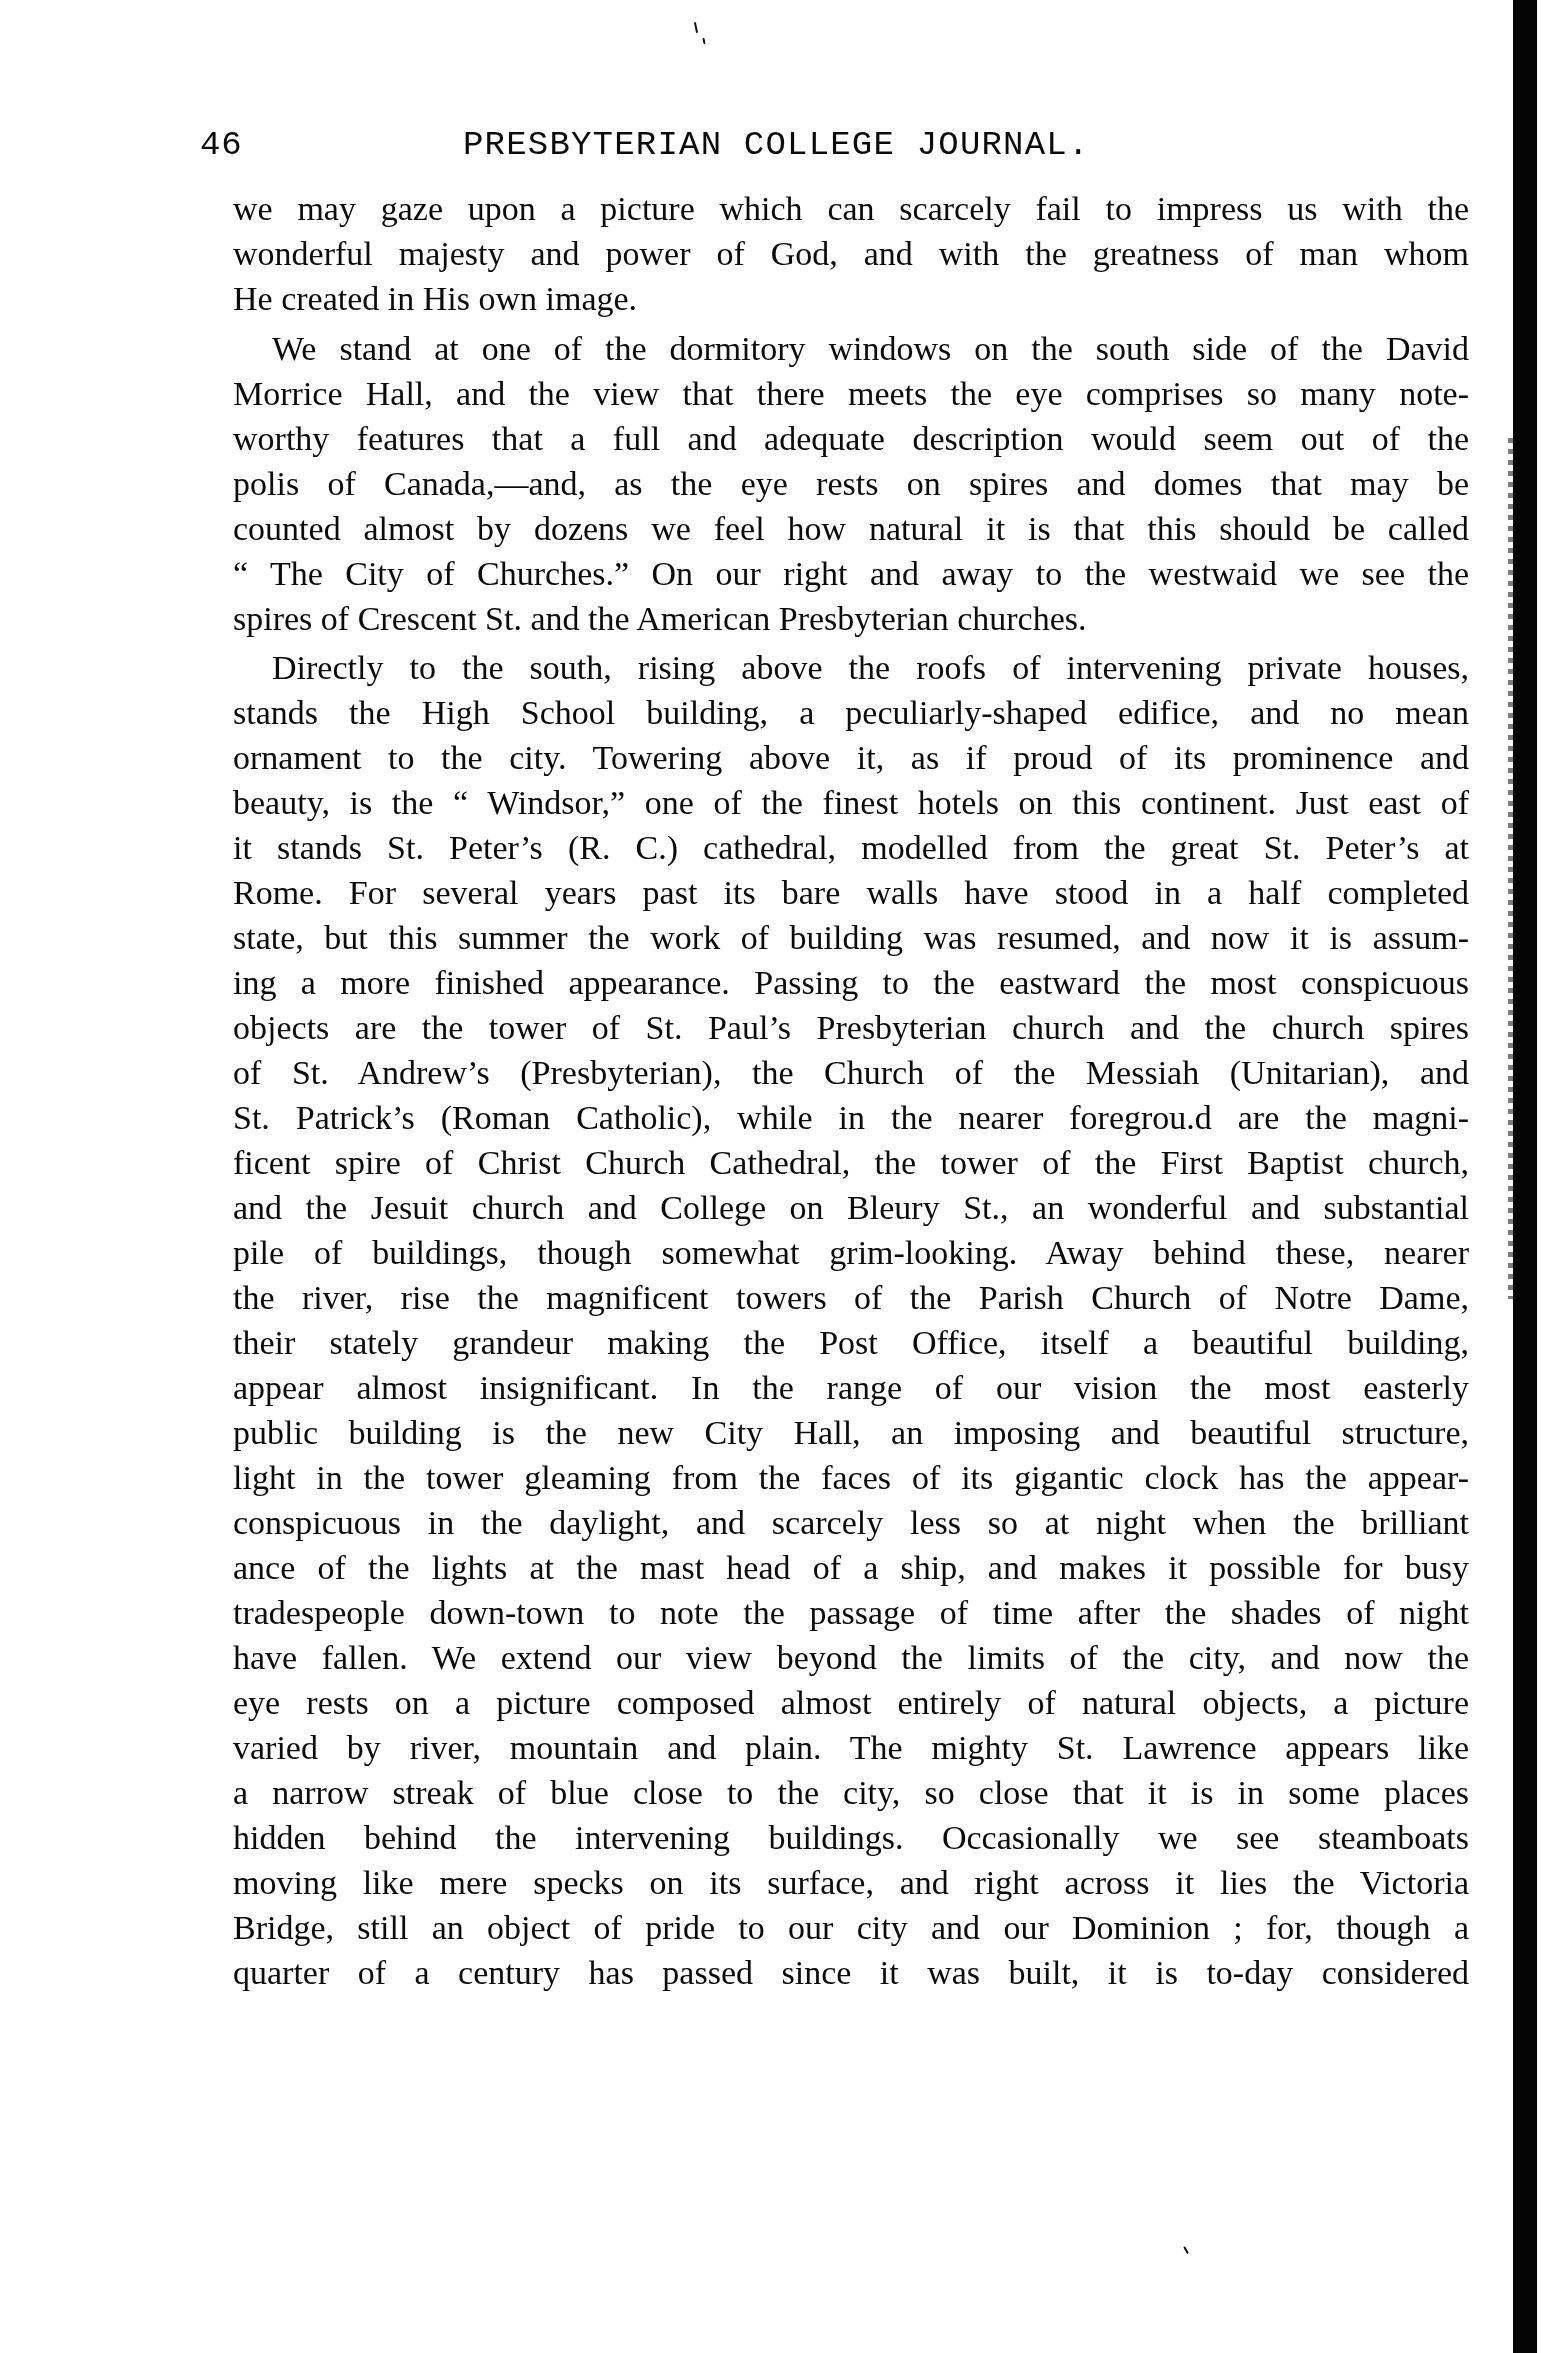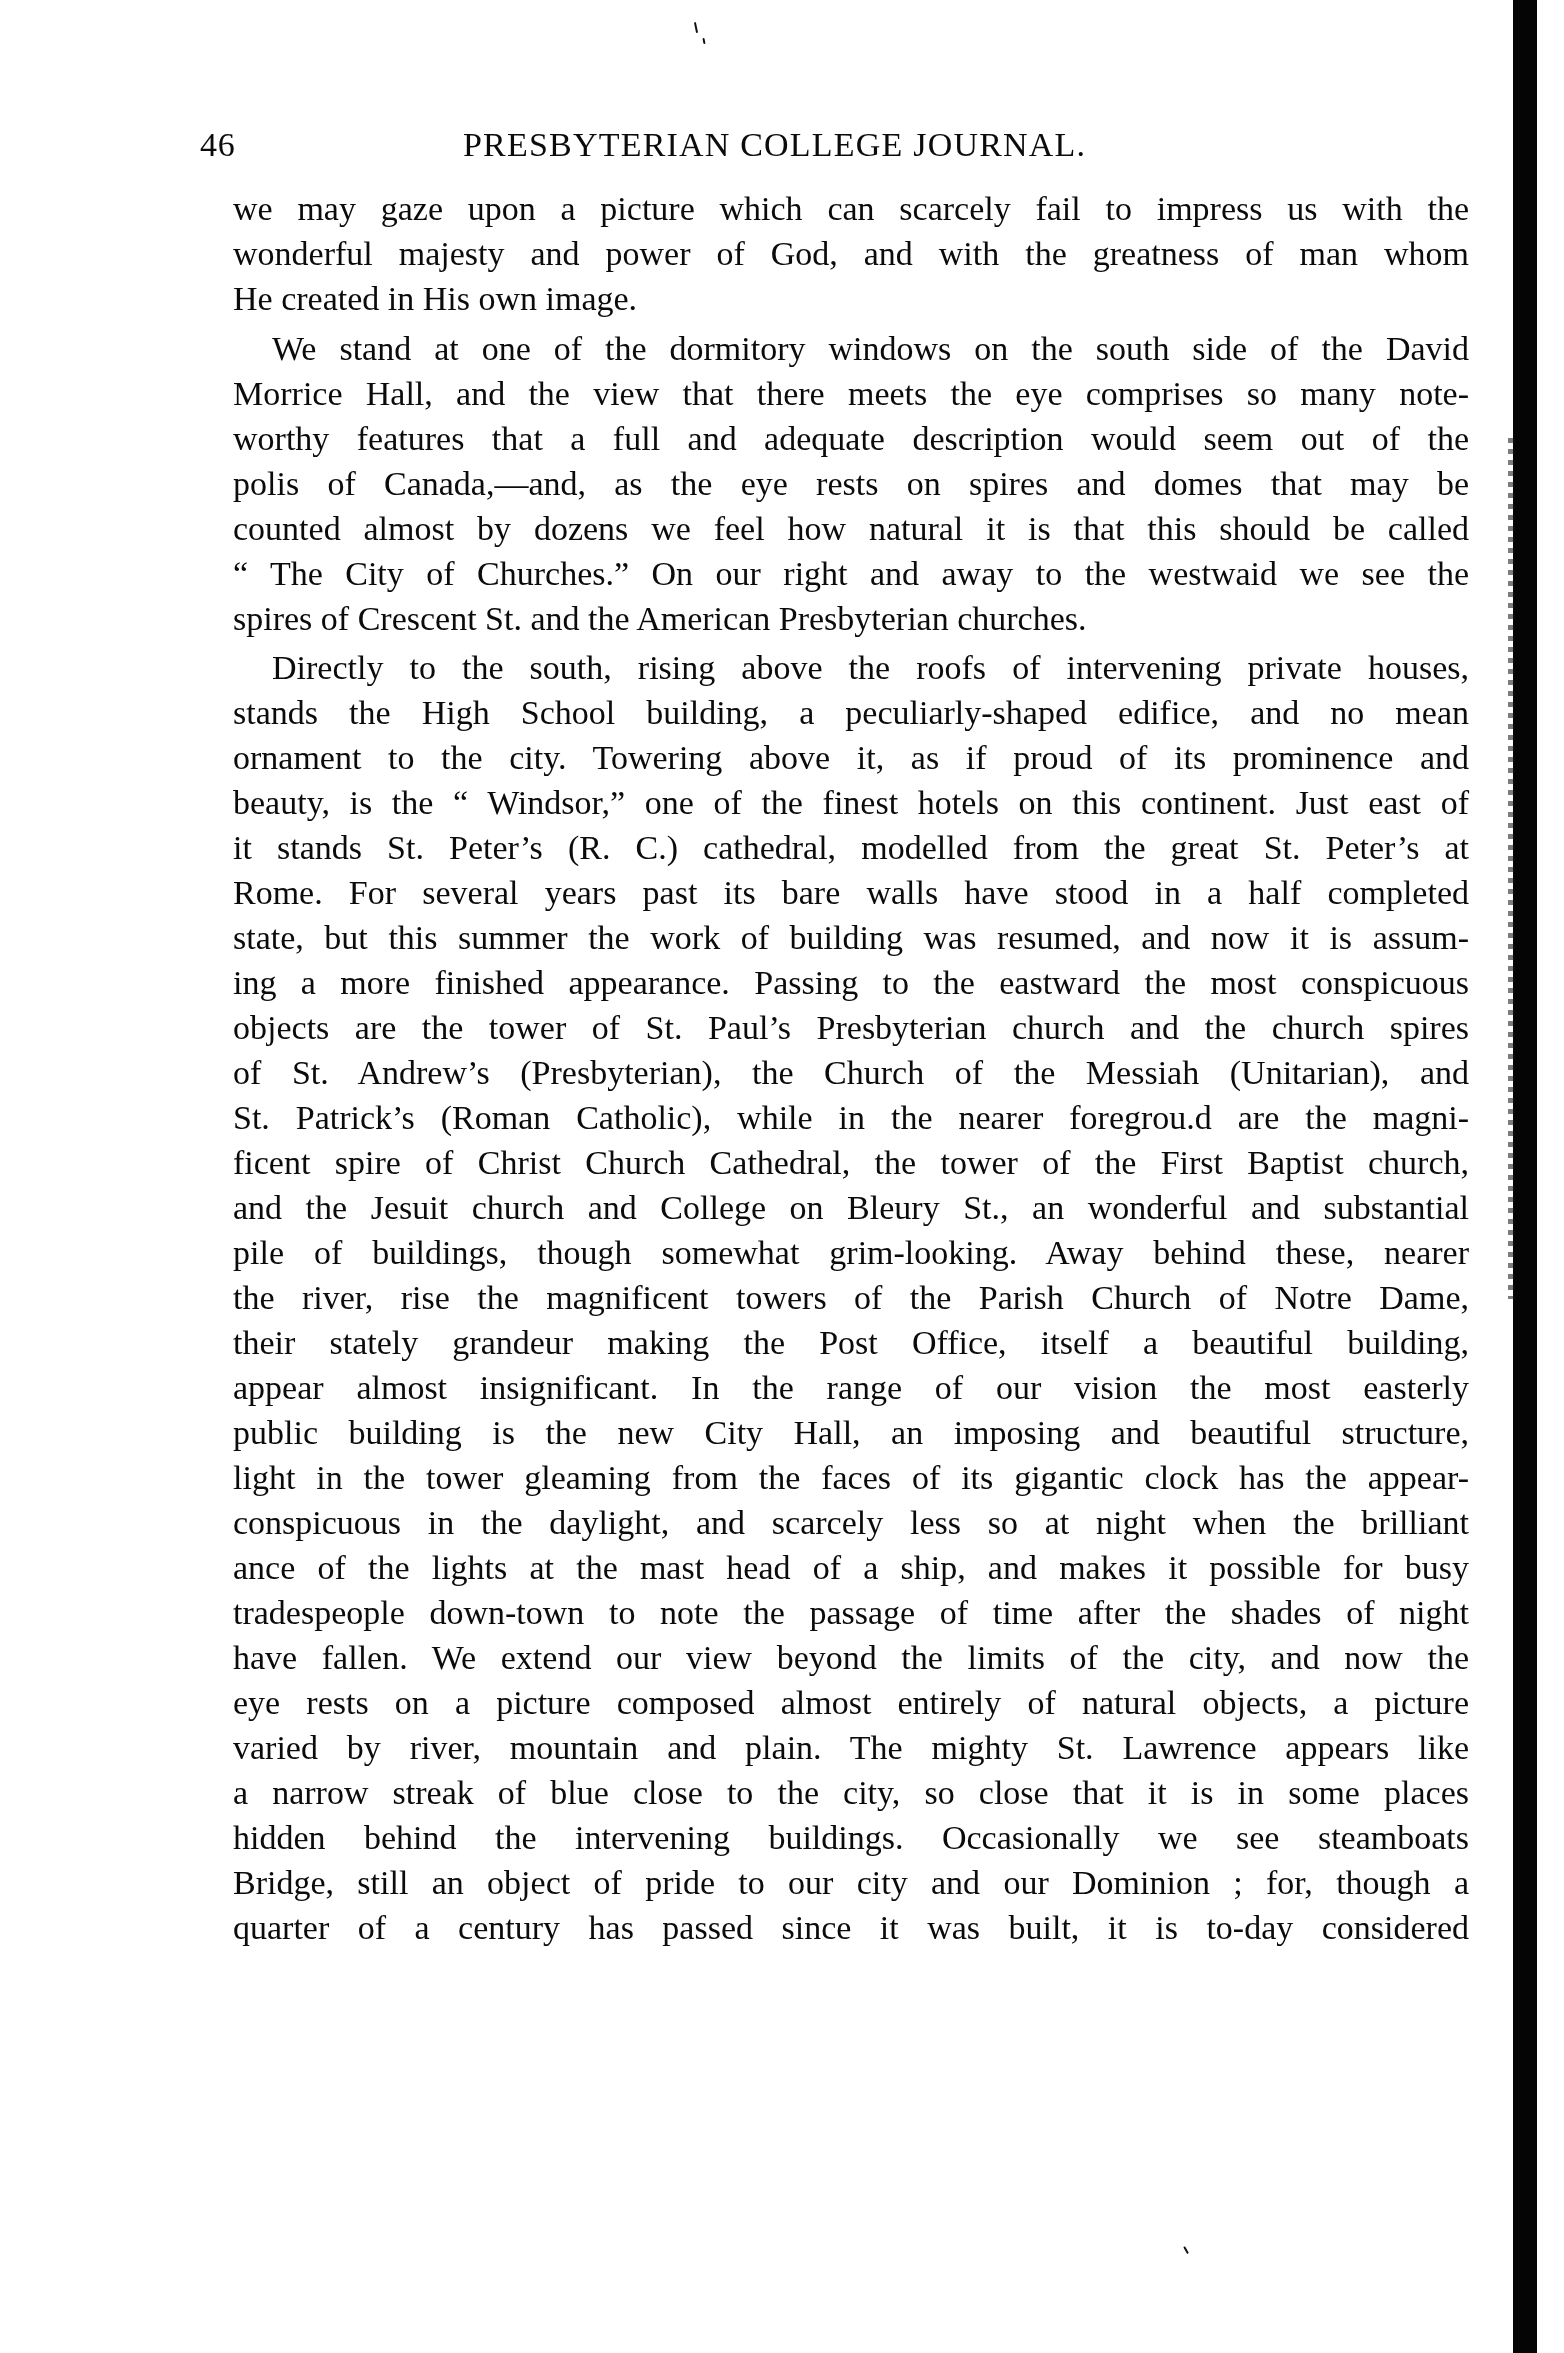--- a/index.html
+++ b/index.html
@@ -19,20 +19,21 @@
       position: absolute;
       left: 200px;
       top: 117px;
       width: 1269px;
     }
     .running-head {
       position: relative;
       height: 55px;
       font-size: 34px;
       letter-spacing: 0.8px;
+      font-family: Liberation Mono, monospace;
     }
     .page-number {
       position: absolute;
       left: 0;
       top: 9.4px;
       font-size: 34px;
     }
     .journal-title {
       position: absolute;
       left: 263px;
@@ -141,18 +142,19 @@
         <span class="line">public building is the new City Hall, an imposing and beautiful structure,</span>
         <span class="line">light in the tower gleaming from the faces of its gigantic clock has the appear-</span>
         <span class="line">conspicuous in the daylight, and scarcely less so at night when the brilliant</span>
         <span class="line">ance of the lights at the mast head of a ship, and makes it possible for busy</span>
         <span class="line">tradespeople down-town to note the passage of time after the shades of night</span>
         <span class="line">have fallen. We extend our view beyond the limits of the city, and now the</span>
         <span class="line">eye rests on a picture composed almost entirely of natural objects, a picture</span>
         <span class="line">varied by river, mountain and plain. The mighty St. Lawrence appears like</span>
         <span class="line">a narrow streak of blue close to the city, so close that it is in some places</span>
         <span class="line">hidden behind the intervening buildings. Occasionally we see steamboats</span>
+        <span class="line">moving like mere specks on its surface, and right across it lies the Victoria</span>
         <span class="line">Bridge, still an object of pride to our city and our Dominion ; for, though a</span>
         <span class="line">quarter of a century has passed since it was built, it is to-day considered</span>
       </div>
     </div>
 </div>
 
 
 </body></html>

